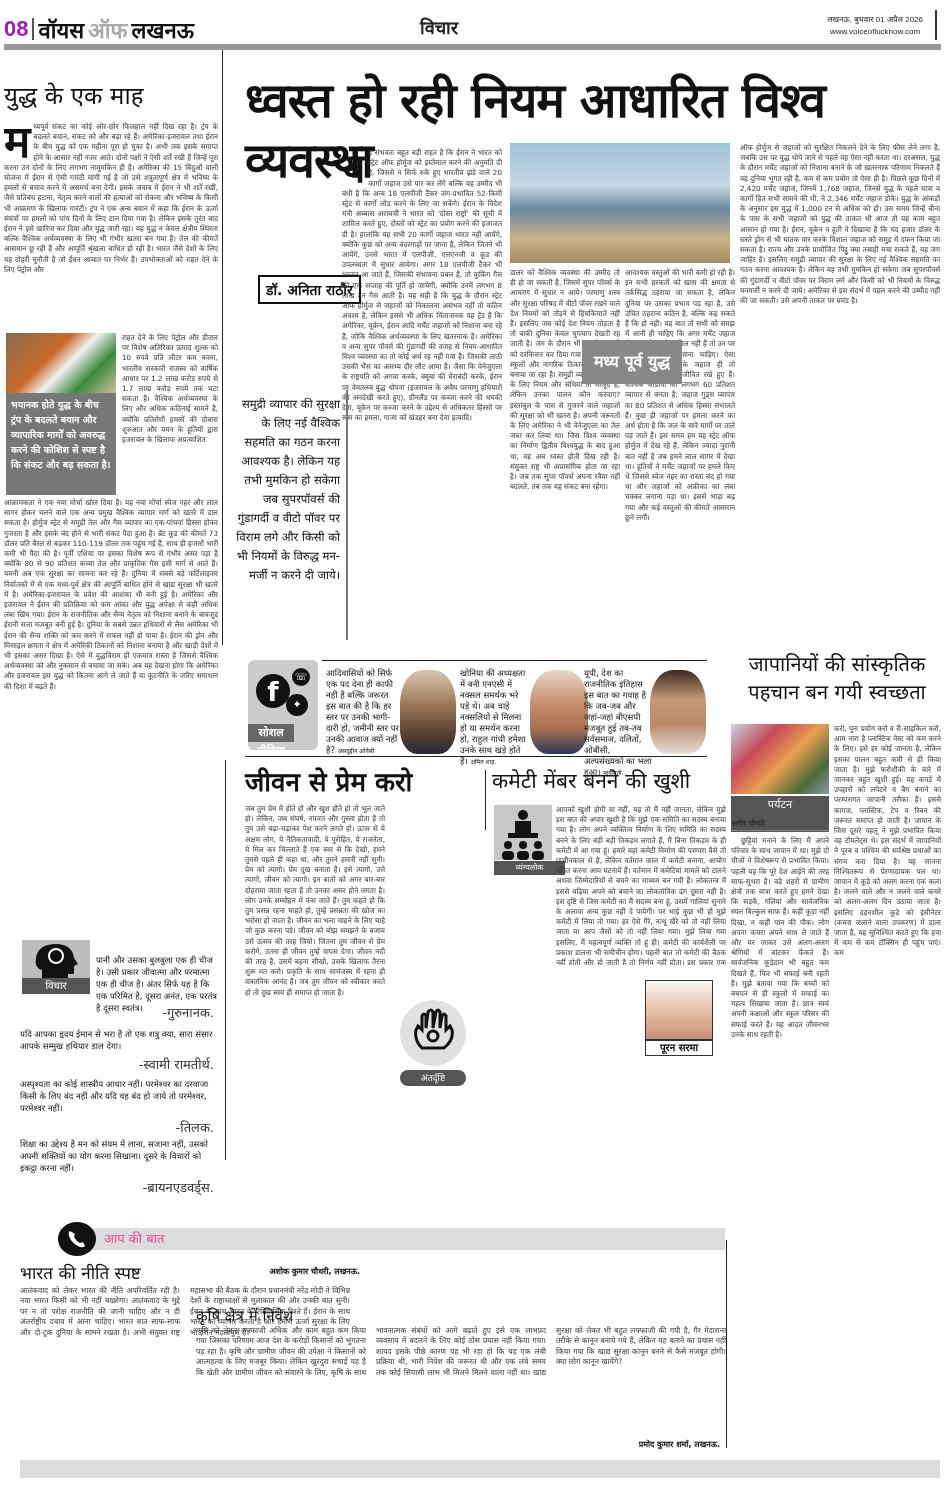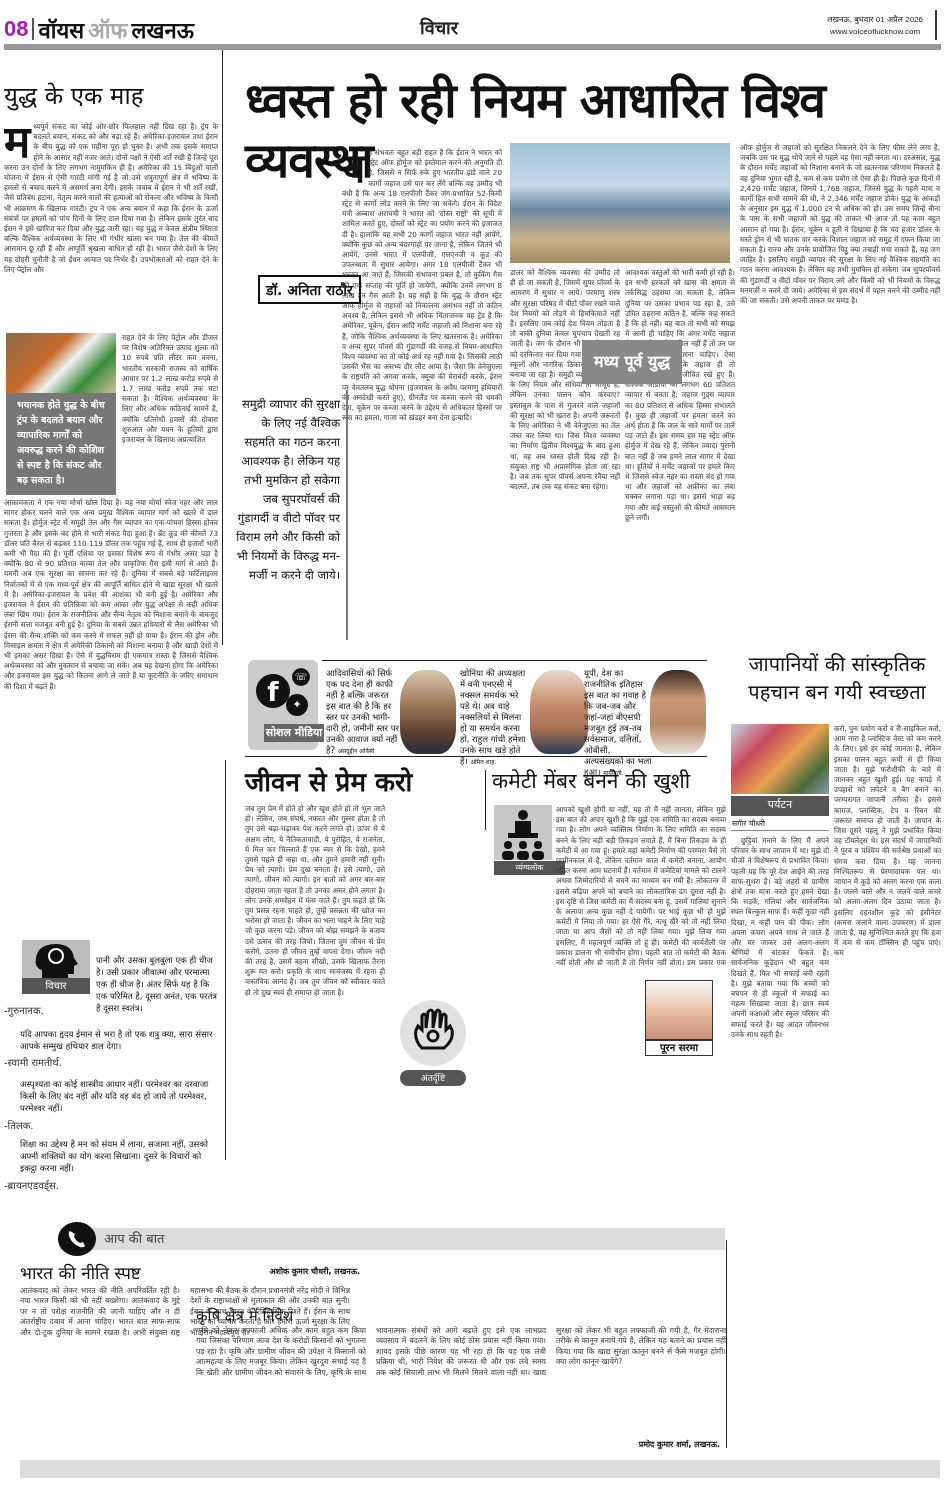--- a/index.html
+++ b/index.html
@@ -24,21 +24,21 @@
 .byline-box{border:2px solid #111;font-size:14px;padding:3px 6px;font-weight:bold;background:#fff}
 .pullquote{font-size:14px;line-height:21px;text-align:right;color:#111}
 .mid-label{background:#888;color:#fff;font-size:16px;font-weight:bold;text-align:center;line-height:44px}
 .social-box{background:#ccc;border-radius:6px}
 .social-label{background:#666;color:#fff;font-size:11px;text-align:center;font-weight:bold}
 .sm-text{font-size:8.5px;line-height:11px;color:#111}
 .face{border-radius:40% 40% 30% 30%}
 .h-big{font-size:26px;font-weight:bold;line-height:32px}
 .h-light{font-size:24px;line-height:30px}
 .quote-text{font-size:8.5px;line-height:12px;color:#111}
-.quote-author{font-size:10px;color:#333}
+.quote-author{font-size:13px;text-align:right;color:#333}
 .gray-band{background:#dcdcdc}
 .icon-grey{background:#bdbdbd}
 .label-dark{background:#555;color:#fff;font-size:10px;text-align:center;line-height:16px}
 .small-h{font-size:17px;font-weight:normal;line-height:22px}
 .signature{font-size:8px;text-align:right;font-weight:bold;color:#111}
 </style>
 </head>
 <body>
 
 <div class="abs mast-left">
@@ -58,21 +58,21 @@
 
 <div class="abs vline" style="left:222px;top:50px;height:595px"></div>
 <div class="abs vline" style="left:225px;top:760px;height:400px"></div>
 
 <div class="abs left-title">युद्ध के एक माह</div>
 <div class="abs body-text" style="left:4px;top:122px;width:214px;height:208px">
   <span class="dropcap">म</span>
   <span>ध्यपूर्व संकट का कोई ओर-छोर फिलहाल नहीं दिख रहा है। ट्रंप के बदलते बयान, संकट को और बढ़ा रहे हैं। अमेरिका-इजरायल तथा ईरान के बीच युद्ध को एक महीना पूरा हो चुका है। अभी तक इसके समाप्त होने के आसार नहीं नजर आते। दोनों पक्षों ने ऐसी शर्तें रखी हैं जिन्हें पूरा करना उन दोनों के लिए लगभग नामुमकिन ही है। अमेरिका की 15 बिंदुओं वाली योजना में ईरान से ऐसी गारंटी मांगी गई है जो उसे शत्रुतापूर्ण क्षेत्र में भविष्य के हमलों से बचाव करने में असमर्थ बना देगी। इसके जवाब में ईरान ने भी शर्तें रखीं, जैसे प्रतिबंध हटाना, नेतृत्व करने वालों की हत्याओं को रोकना और भविष्य के किसी भी आक्रमण के खिलाफ गारंटी। ट्रंप ने एक अन्य बयान में कहा कि ईरान के ऊर्जा संयंत्रों पर हमलों को पांच दिनों के लिए टाल दिया गया है। लेकिन इसके तुरंत बाद ईरान ने इसे खारिज कर दिया और युद्ध जारी रहा। यह युद्ध न केवल क्षेत्रीय स्थिरता बल्कि वैश्विक अर्थव्यवस्था के लिए भी गंभीर खतरा बन गया है। तेल की कीमतें आसमान छू रही हैं और आपूर्ति श्रृंखला बाधित हो रही है। भारत जैसे देशों के लिए यह दोहरी चुनौती है जो ईंधन आयात पर निर्भर हैं। उपभोक्ताओं को राहत देने के लिए पेट्रोल और</span>
 </div>
 <div class="abs india-img" style="left:6px;top:333px;width:110px;height:60px"></div>
-<div class="abs caption-box" style="left:6px;top:393px;width:110px;height:102px;font-size:9.5px;line-height:15px;padding:4px 11px">भयानक होते युद्ध के बीच ट्रंप के बदलते बयान और व्यापारिक मार्गों को अवरुद्ध करने की कोशिश से स्पष्ट है कि संकट और बढ़ सकता है।</div>
+<div class="abs caption-box" style="left:6px;top:393px;width:110px;height:102px;font-size:9.5px;line-height:15px;padding:4px 5px">भयानक होते युद्ध के बीच ट्रंप के बदलते बयान और व्यापारिक मार्गों को अवरुद्ध करने की कोशिश से स्पष्ट है कि संकट और बढ़ सकता है।</div>
 <div class="abs body-text" style="left:122px;top:333px;width:96px;height:162px">राहत देने के लिए पेट्रोल और डीजल पर विशेष अतिरिक्त उत्पाद शुल्क को 10 रुपये प्रति लीटर कम करना, भारतीय सरकारी राजस्व को वार्षिक आधार पर 1.2 लाख करोड़ रुपये से 1.7 लाख करोड़ रुपये तक घटा सकता है। वैश्विक अर्थव्यवस्था के लिए और अधिक कठिनाई सामने है, क्योंकि प्रतिरोधी हमलों की दोबारा शुरुआत और यमन के हूतियों द्वारा इजरायल के खिलाफ अप्रत्याशित</div>
 <div class="abs body-text" style="left:4px;top:498px;width:214px;height:425px">आक्रामकता ने एक नया मोर्चा खोल दिया है। यह नया मोर्चा स्वेज नहर और लाल सागर होकर चलने वाले एक अन्य प्रमुख वैश्विक व्यापार मार्ग को खतरे में डाल सकता है। होर्मुज स्ट्रेट से समुद्री तेल और गैस व्यापार का एक-पांचवां हिस्सा होकर गुजरता है और इसके बंद होने से भारी संकट पैदा हुआ है। ब्रेंट क्रूड की कीमतें 73 डॉलर प्रति बैरल से बढ़कर 110-119 डॉलर तक पहुंच गई हैं, साथ ही हजारों भारी कमी भी पैदा की है। पूर्वी एशिया पर इसका विशेष रूप से गंभीर असर पड़ा है क्योंकि 80 से 90 प्रतिशत कच्चा तेल और प्राकृतिक गैस इसी मार्ग से आते हैं। यमनी अब एक सुरक्षा का सामना कर रहे हैं। दुनिया में सबसे बड़े फर्टिलाइजर निर्यातकों में से एक मध्य-पूर्व क्षेत्र की आपूर्ति बाधित होने से खाद्य सुरक्षा भी खतरे में है। अमेरिका-इजरायल के प्रवेश की आशंका भी बनी हुई है। अमेरिका और इजरायल ने ईरान की प्रतिक्रिया को कम आंका और युद्ध अपेक्षा से कहीं अधिक लंबा खिंच गया। ईरान के राजनीतिक और सैन्य नेतृत्व को निशाना बनाने के बावजूद ईरानी सत्ता मजबूत बनी हुई है। दुनिया के सबसे उन्नत हथियारों से लैस अमेरिका भी ईरान की सैन्य शक्ति को कम करने में सफल नहीं हो पाया है। ईरान की ड्रोन और मिसाइल क्षमता ने क्षेत्र में अमेरिकी ठिकानों को निशाना बनाया है और खाड़ी देशों में भी इसका असर दिखा है। ऐसे में युद्धविराम ही एकमात्र रास्ता है जिससे वैश्विक अर्थव्यवस्था को और नुकसान से बचाया जा सके। अब यह देखना होगा कि अमेरिका और इजरायल इस युद्ध को कितना आगे ले जाते हैं या कूटनीति के जरिए समाधान की दिशा में बढ़ते हैं।</div>
 
 <div class="abs title-main">ध्वस्त हो रही नियम आधारित विश्व व्यवस्था</div>
 <div class="abs byline-box" style="left:258px;top:275px">डॉ. अनिता राठौर</div>
 <div class="abs body-text" style="left:342px;top:148px;width:160px;height:490px">
   <span class="dropcap" style="font-size:40px">य</span>
   <span>ह संभवतः बहुत बड़ी राहत है कि ईरान ने भारत को स्ट्रेट ऑफ होर्मुज को इस्तेमाल करने की अनुमति दी है, जिससे न सिर्फ रुके हुए भारतीय झंडे वाले 20 कार्गो जहाज उसे पार कर लेंगे बल्कि यह उम्मीद भी बंधी है कि अन्य 18 एलपीजी टैंकर जंग-प्रभावित 52-किमी स्ट्रेट से कार्गो लोड करने के लिए जा सकेंगे। ईरान के विदेश मंत्री अब्बास अराघची ने भारत को 'दोस्त राष्ट्रों' की सूची में शामिल करते हुए, दोस्तों को स्ट्रेट का प्रयोग करने की इजाजत दी है। हालांकि यह सभी 20 कार्गो जहाज भारत नहीं आयेंगे, क्योंकि कुछ को अन्य बंदरगाहों पर जाना है, लेकिन जितने भी आयेंगे, उनसे भारत में एलपीजी, एलएनजी व क्रूड की उपलब्धता में सुधार आयेगा। अगर 18 एलपीजी टैंकर भी भरकर आ जाते हैं, जिसकी संभावना प्रबल है, तो कुकिंग गैस की एक सप्ताह की पूर्ति हो जायेगी, क्योंकि उनमें लगभग 8 लाख टन गैस आती है। यह सही है कि युद्ध के दौरान स्ट्रेट ऑफ होर्मुज से जहाजों को निकालना असंभव नहीं तो कठिन अवश्य है, लेकिन इससे भी अधिक चिंताजनक यह ट्रेंड है कि अमेरिका, यूक्रेन, ईरान आदि मर्चेंट जहाजों को निशाना बना रहे हैं, जोकि वैश्विक अर्थव्यवस्था के लिए खतरनाक है। अमेरिका व अन्य सुपर पॉवर्स की गुंडागर्दी की वजह से नियम-आधारित विश्व व्यवस्था का तो कोई अर्थ रह नहीं गया है। जिसकी लाठी उसकी भैंस का असभ्य दौर लौट आया है। जैसा कि वेनेजुएला के राष्ट्रपति को अगवा करके, क्यूबा की घेराबंदी करके, ईरान पर वेमतलब युद्ध थोपना (इजरायल के अवैध परमाणु हथियारों की अनदेखी करते हुए), ग्रीनलैंड पर कब्जा करने की धमकी देना, यूक्रेन पर कब्जा करने के उद्देश्य से अधिकतर हिस्सों पर रूस का हमला, गाजा को खंडहर बना देना इत्यादि।</span>
 </div>
 <div class="abs ship-img" style="left:510px;top:143px;width:220px;height:120px"></div>
@@ -82,41 +82,41 @@
 <div class="abs body-text" style="left:740px;top:143px;width:200px;height:500px">ऑफ होर्मुज से जहाजों को सुरक्षित निकलने देने के लिए फीस लेने लगा है, जबकि उस पर युद्ध थोपे जाने से पहले वह ऐसा नहीं करता था। दरअसल, युद्ध के दौरान मर्चेंट जहाजों को निशाना बनाने के जो खतरनाक परिणाम निकलते हैं वह दुनिया भुगत रही है, कम से कम प्रयोग तो ऐसा ही है। पिछले कुछ दिनों में 2,420 मर्चेंट जहाज, जिनमें 1,768 जहाज, जिनसे युद्ध के पहले यात्रा व कार्गो हित सभी सामने की थी, ने 2,346 मर्चेंट जहाज डोके। युद्ध के आंकड़ों के अनुसार इस युद्ध में 1,000 टन से अधिक को हो। उस समय जिन्हें बीना के पास के सभी जहाजों को युद्ध की ताकत भी आज तो यह काम बहुत आसान हो गया है। ईरान, यूक्रेन व हूती ने दिखाया है कि चंद हजार डॉलर के सस्ते ड्रोन से भी घातक वार करके विशाल जहाज को समुद्र में दफन किया जा सकता है। राज्य और उनके प्रायोजित पिट्ठू क्या तबाही मचा सकते हैं, यह जग जाहिर है। इसलिए समुद्री व्यापार की सुरक्षा के लिए नई वैश्विक सहमति का गठन करना आवश्यक है। लेकिन यह तभी मुमकिन हो सकेगा जब सुपरपॉवर्स की गुंडागर्दी व वीटो पॉवर पर विराम लगे और किसी को भी नियमों के विरुद्ध मनमर्जी न करने दी जाये। अमेरिका से इस संदर्भ में पहल करने की उम्मीद नहीं की जा सकती। उसे अपनी ताकत पर घमंड है।</div>
 <div class="abs pullquote" style="left:232px;top:395px;width:108px;height:245px;font-size:11.5px;line-height:19px">समुद्री व्यापार की सुरक्षा के लिए नई वैश्विक सहमति का गठन करना आवश्यक है। लेकिन यह तभी मुमकिन हो सकेगा जब सुपरपॉवर्स की गुंडागर्दी व वीटो पॉवर पर विराम लगे और किसी को भी नियमों के विरुद्ध मन-मर्जी न करने दी जाये।</div>
 <div class="abs vline" style="left:346px;top:390px;height:250px;width:2px;background:#777"></div>
 
 <div class="abs hline" style="left:322px;top:660px;width:385px"></div>
 <div class="abs hline" style="left:245px;top:756px;width:462px"></div>
 <div class="abs social-box" style="left:248px;top:660px;width:70px;height:90px">
   <div class="abs" style="left:8px;top:14px;width:34px;height:34px;border-radius:50%;background:#111;color:#fff;font-size:26px;font-weight:bold;text-align:center;line-height:36px">f</div>
   <div class="abs" style="left:44px;top:8px;width:18px;height:18px;border-radius:50%;background:#111;color:#fff;font-size:10px;text-align:center;line-height:18px">☏</div>
   <div class="abs" style="left:38px;top:34px;width:22px;height:22px;border-radius:50%;background:#111;color:#fff;font-size:11px;text-align:center;line-height:22px">✦</div>
-  <div class="abs social-label" style="left:16px;top:64px;width:60px;height:18px;line-height:18px">सोशल मीडिया</div>
+  <div class="abs social-label" style="left:0;top:64px;width:46px;height:18px;line-height:18px">सोशल मीडिया</div>
 </div>
 <div class="abs sm-text" style="left:326px;top:668px;width:74px;height:86px">
   <span>आदिवासियों को सिर्फ एक पद देना ही काफी नहीं है बल्कि जरूरत इस बात की है कि हर स्तर पर उनकी भागी-दारी हो, जमीनी स्तर पर उनकी आवाज क्यों नहीं है?</span>
   <span style="font-size:6px">असदुद्दीन ओवैसी</span>
 </div>
 <div class="abs face" style="left:400px;top:670px;width:56px;height:84px;background:linear-gradient(180deg,#d8c8b0 0%,#a07a5a 40%,#5a4030 75%,#2a2a3a 100%)"></div>
 <div class="abs sm-text" style="left:460px;top:668px;width:70px;height:86px">
   <span>खोनिया की अध्यक्षता में बनी एनएसी में नक्सल समर्थक भरे पड़े थे। अब चाहे नक्सलियों से मिलना हो या समर्थन करना हो, राहुल गांधी हमेशा उनके साथ खड़े होते हैं।</span>
   <span style="font-size:6px">अमित शाह.</span>
 </div>
 <div class="abs face" style="left:530px;top:670px;width:58px;height:84px;background:linear-gradient(180deg,#e8d8c8 0%,#c89070 40%,#a87050 70%,#2a3a5a 100%)"></div>
 <div class="abs sm-text" style="left:584px;top:668px;width:68px;height:86px">
   <span>यूपी, देश का राजनीतिक इतिहास इस बात का गवाह है कि जब-जब और जहां-जहां बीएसपी मजबूत हुई तब-तब सर्वसमाज, दलितों, ओबीसी, अल्पसंख्यकों का भला हुआ।</span>
   <span style="font-size:6px">मायावती.</span>
 </div>
 <div class="abs face" style="left:650px;top:670px;width:56px;height:84px;background:linear-gradient(180deg,#3a2a20 0%,#c89878 35%,#b88868 65%,#e8e0d8 100%)"></div>
 
 <div class="abs h-light" style="left:732px;top:650px;width:210px;font-size:20px;line-height:28px;text-align:center">जापानियों की सांस्कृतिक पहचान बन गयी स्वच्छता</div>
 <div class="abs" style="left:731px;top:724px;width:98px;height:70px;background:linear-gradient(135deg,#c7d6e4 0%,#c84a5a 30%,#e8a050 55%,#4a6a3a 80%,#8a9aa8 100%)"></div>
-<div class="abs label-dark" style="left:731px;top:796px;width:98px;height:20px;font-size:11px;line-height:18px">पर्यटन</div>
+<div class="abs label-dark" style="left:731px;top:796px;width:98px;height:36px;font-size:11px;line-height:18px">पर्यटन</div>
 <div class="abs" style="left:732px;top:818px;font-size:7.5px;color:#222">सगीर चौधरी</div>
 <div class="abs hline" style="left:731px;top:830px;width:98px;background:#888"></div>
 <div class="abs body-text" style="left:731px;top:836px;width:98px;height:600px;text-indent:10px">छुट्टियां मनाने के लिए मैं अपने परिवार के साथ जापान में था। मुझे दो चीजों ने विशेषरूप से प्रभावित किया। पहली यह कि पूरे देश आईने की तरह साफ-सुथरा है। बड़े शहरों से ग्रामीण क्षेत्रों तक यात्रा करते हुए हमने देखा कि सड़कें, गलियां और सार्वजनिक स्थल बिल्कुल साफ हैं। कहीं कूड़ा नहीं दिखा, न कहीं पान की पीक। लोग अपना कचरा अपने साथ ले जाते हैं और घर जाकर उसे अलग-अलग श्रेणियों में बांटकर फेंकते हैं। सार्वजनिक कूड़ेदान भी बहुत कम दिखते हैं, फिर भी सफाई बनी रहती है। मुझे बताया गया कि बच्चों को बचपन से ही स्कूलों में सफाई का महत्व सिखाया जाता है। छात्र स्वयं अपनी कक्षाओं और स्कूल परिसर की सफाई करते हैं। यह आदत जीवनभर उनके साथ रहती है।</div>
 <div class="abs body-text" style="left:834px;top:724px;width:107px;height:712px">करो, पुनः प्रयोग करो व री-साइकिल करो, आम नारा है प्लास्टिक वेस्ट को कम करने के लिए। इसे हर कोई जानता है, लेकिन इसका पालन बहुत कमी से ही किया जाता है। मुझे फरोशीकी के बारे में जानकर बहुत खुशी हुई। यह कपड़े में उपहारों को लपेटने व बैग बनाने का परम्परागत जापानी तरीका है। इससे कागज, प्लास्टिक, टेप व रिबन की जरूरत समाप्त हो जाती है। जापान के जिस दूसरे पहलू ने मुझे प्रभावित किया वह टॉयलेट्स थे। इस संदर्भ में जापानियों ने पूरब व पश्चिम की सर्वश्रेष्ठ प्रथाओं का संगम करा दिया है। यह जानना निश्चितरूप से प्रेरणादायक पल था। जापान में कूड़े को अलग करना एक कला है। जलने वाले और न जलने वाले कचरे को अलग-अलग दिन उठाया जाता है। इसलिए दहनशील कूड़े को इंसीनेटर (कचरा जलाने वाला उपकरण) में डाला जाता है, यह सुनिश्चित करते हुए कि हवा में कम से कम टॉक्सिन ही पहुंच पाएं। कम</div>
 
 <div class="abs h-big" style="left:245px;top:766px">जीवन से प्रेम करो</div>
 <div class="abs body-text" style="left:245px;top:804px;width:140px;height:430px">जब तुम प्रेम में होते हो और खुश होते हो तो भूल जाते हो। लेकिन, जब संघर्ष, नफरत और गुस्सा होता है तो तुम उसे बढ़ा-चढ़ाकर पेश करने लगते हो। ऊपर से ये अक्षम लोग, ये नैतिकतावादी, ये पुरोहित, ये राजनेता, ये मिल कर चिल्लाते हैं एक स्वर से कि देखो, हमने तुमसे पहले ही कहा था, और तुमने हमारी नहीं सुनी। प्रेम को त्यागो। प्रेम दुख बनाता है। इसे त्यागो, उसे त्यागो, जीवन को त्यागो। इन बातों को अगर बार-बार दोहराया जाता रहता है तो उनका असर होने लगता है। लोग उनके सम्मोहन में फंस जाते हैं। तुम कहते हो कि तुम प्रसन्न रहना चाहते हो, तुम्हें प्रसन्नता की खोज का भरोसा हो जाता है। जीवन का भला चाहने के लिए चाहे जो कुछ करना पड़े। जीवन को बोझ समझने के बजाय उसे उत्सव की तरह जियो। जितना तुम जीवन से प्रेम करोगे, उतना ही जीवन तुम्हें वापस देगा। जीवन नदी की तरह है, उसमें बहना सीखो, उसके खिलाफ तैरना शुरू मत करो। प्रकृति के साथ सामंजस्य में रहना ही वास्तविक आनंद है। जब तुम जीवन को स्वीकार करते हो तो दुख स्वयं ही समाप्त हो जाता है।</div>
 <div class="abs body-text" style="left:393px;top:804px;width:120px;height:0px"></div>
 <div class="abs" style="left:400px;top:1000px;width:66px;height:66px;border-radius:50%;background:#e0e0e0">
   <svg width="66" height="66" viewBox="0 0 66 66">
@@ -163,21 +163,21 @@
 <div class="abs quote-author" style="left:4px;top:1118px;width:210px">-तिलक.</div>
 <div class="abs quote-text" style="left:20px;top:1138px;width:198px">शिक्षा का उद्देश्य है मन को संयम में लाना, सजाना नहीं, उसको अपनी शक्तियों का योग करना सिखाना। दूसरे के विचारों को इकट्ठा करना नहीं।</div>
 <div class="abs quote-author" style="left:4px;top:1178px;width:210px">-ब्रायनएडवर्ड्स.</div>
 
 <div class="abs gray-band" style="left:60px;top:1228px;width:665px;height:22px"></div>
 <div class="abs" style="left:58px;top:1222px;width:38px;height:34px;border-radius:50%;background:#111">
   <svg width="38" height="34" viewBox="0 0 38 34">
       <path d="M12 9 Q10 10 11 14 Q14 22 22 25 Q26 26 27 24 L25 20 L22 21 Q18 19 16 15 L17 12 Z" fill="#fff"></path>
     </svg>
 </div>
-<div class="abs" style="left:104px;top:1229px;font-size:13px;color:#404040">आप की बात</div>
+<div class="abs" style="left:104px;top:1229px;font-size:13px;color:#ec4899">आप की बात</div>
 <div class="abs small-h" style="left:20px;top:1262px">भारत की नीति स्पष्ट</div>
 <div class="abs body-text" style="left:20px;top:1286px;width:330px;height:190px;column-count:2;column-gap:10px;font-size:7.6px;line-height:10.4px">आतंकवाद को लेकर भारत की नीति अपरिवर्तित रही है। नया भारत किसी को भी नहीं बख्शेगा। आतंकवाद के मुद्दे पर न तो परोक्ष राजनीति की जानी चाहिए और न ही अंतर्राष्ट्रीय दबाव में आना चाहिए। भारत बात साफ-साफ और दो-टूक दुनिया के सामने रखता है। अभी संयुक्त राष्ट्र महासभा की बैठक के दौरान प्रधानमंत्री नरेंद्र मोदी ने विभिन्न देशों के राष्ट्राध्यक्षों से मुलाकात की और उनकी बात सुनी। ईरान के साथ भारत के ऐतिहासिक रिश्ते हैं। ईरान के साथ भारत का व्यापार करता है और हमारी ऊर्जा सुरक्षा के लिए भी ईरान महत्वपूर्ण है।</div>
 <div class="abs signature" style="left:200px;top:1265px;width:160px">अशोक कुमार चौधरी, लखनऊ.</div>
 <div class="abs small-h" style="left:196px;top:1305px;font-size:15px">कृषि क्षेत्र में निवेश</div>
 <div class="abs body-text" style="left:196px;top:1326px;width:530px;height:110px;column-count:3;column-gap:10px;font-size:7.6px;line-height:10.4px">कृषि को लेकर लफ्फाजी अधिक और काम बहुत कम किया गया जिसका परिणाम आज देश के करोड़ों किसानों को भुगतना पड़ रहा है। कृषि और ग्रामीण जीवन की उपेक्षा ने किसानों को आत्महत्या के लिए मजबूर किया। लेकिन खुरदुरा सचाई यह है कि खेती और ग्रामीण जीवन को संवारने के लिए, कृषि के साथ भावनात्मक संबंधों को आगे बढ़ाते हुए इसे एक लाभप्रद व्यवसाय में बदलने के लिए कोई ठोस प्रयास नहीं किया गया। शायद इसके पीछे कारण यह भी रहा हो कि यह एक लंबी प्रक्रिया थी, भारी निवेश की जरूरत थी और एक लंबे समय तक कोई सियासी लाभ भी मिलने मिलने वाला नहीं था। खाद्य सुरक्षा को लेकर भी बहुत लफ्फाजी की गयी है, गैर मेदाराना तरीके से कानून बनाये गये हैं, लेकिन यह बताने का प्रयास नहीं किया गया कि खाद्य सुरक्षा कानून बनने से कैसे मजबूत होगी। क्या लोग कानून खायेंगे?</div>
 <div class="abs signature" style="left:540px;top:1438px;width:180px">प्रमोद कुमार शर्मा, लखनऊ.</div>
 <div class="abs vline" style="left:726px;top:1240px;height:208px"></div>
 <div class="abs body-text" style="left:835px;top:1430px;width:107px;height:0"></div>
 
 <div class="abs gray-band" style="left:20px;top:1460px;width:920px;height:18px"></div>

